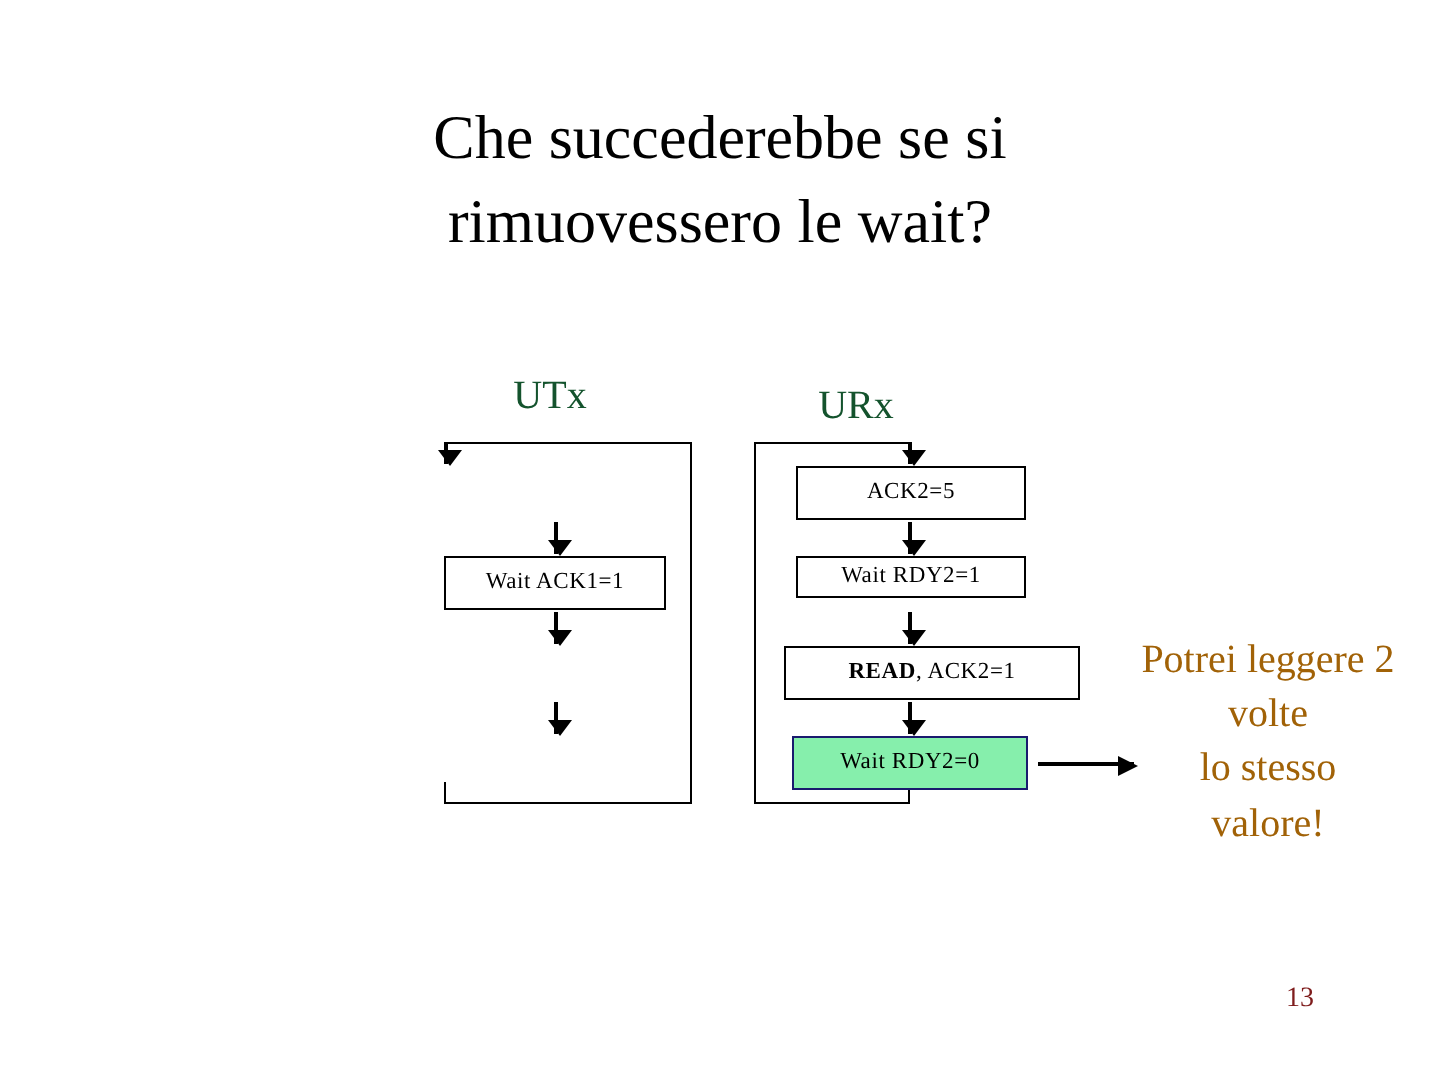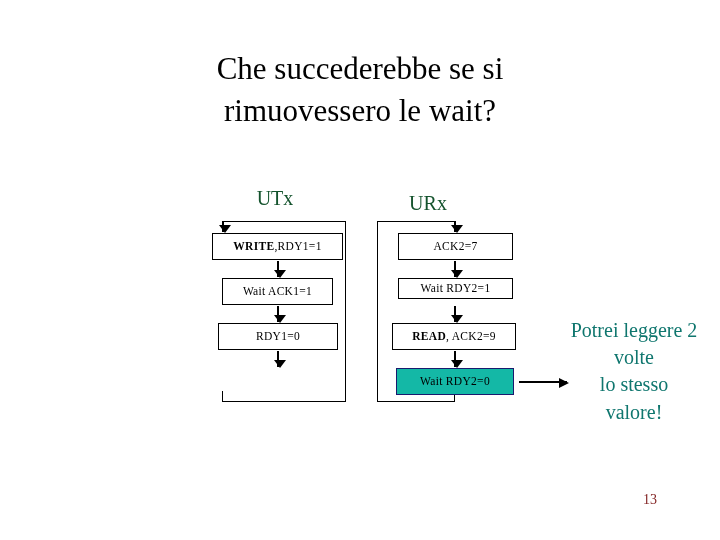--- a/index.html
+++ b/index.html
@@ -54,21 +54,21 @@
     display: flex;
     align-items: center;
     justify-content: center;
     font-size: 11.5px;
     line-height: 1;
     letter-spacing: .3px;
     white-space: nowrap;
     color: #000;
   }
   .fbox.hl {
-    background: #14b8a6;
+    background: #86efac;
     border: 1.5px solid #1a1a6e;
     align-items: center;
   }
 
   
   .vconn {
     position: absolute;
     width: 0;
     border-left: 2px solid #000;
   }
@@ -107,21 +107,21 @@
 
   
   .annotation {
     position: absolute;
     left: 548px;
     top: 317px;
     width: 172px;
     text-align: center;
     font-size: 20px;
     line-height: 1.36;
-    color: #0f766e;
+    color: #a16207;
     white-space: pre-line;
   }
 
   
   .page-num {
     position: absolute;
     left: 610px;
     top: 492px;
     width: 80px;
     text-align: center;
@@ -138,63 +138,56 @@
 rimuovessero le wait?</div>
 
   <div class="col-head" id="head-utx">UTx</div>
 
   <div class="lseg v" style="left:345px; top:221px; height:181px;"></div>
   <div class="lseg h" style="left:222px; top:401px; width:124px;"></div>
   <div class="lseg v" style="left:222px; top:391px; height:11px;"></div>
   <div class="lseg h" style="left:222px; top:221px; width:124px;"></div>
   <div class="vconn" style="left:222px; top:221px; height:11px;"></div>
 
-  <div class="fbox" style="left:212px; top:233px; width:131px; height:27px;">
-    <span style="font-weight:bold;">WRITE</span>
-      <span>,RDY1=1</span>
-  </div>
 
   <div class="vconn" style="left:277px; top:261px; height:16px;"></div>
 
   <div class="fbox" style="left:222px; top:278px; width:111px; height:27px;">
     <span>Wait ACK1=1</span>
   </div>
 
   <div class="vconn" style="left:277px; top:306px; height:16px;"></div>
 
-  <div class="fbox" style="left:218px; top:323px; width:120px; height:27px;">
-    <span>RDY1=0</span>
-  </div>
 
   <div class="vconn" style="left:277px; top:351px; height:16px;"></div>
 
 
   <div class="col-head" id="head-urx">URx</div>
 
   <div class="lseg v" style="left:377px; top:221px; height:181px;"></div>
   <div class="lseg h" style="left:377px; top:401px; width:78px;"></div>
   <div class="lseg v" style="left:454px; top:391px; height:11px;"></div>
   <div class="lseg h" style="left:377px; top:221px; width:78px;"></div>
   <div class="vconn" style="left:454px; top:221px; height:11px;"></div>
 
   <div class="fbox" style="left:398px; top:233px; width:115px; height:27px;">
-    <span>ACK2=7</span>
+    <span>ACK2=5</span>
   </div>
 
   <div class="vconn" style="left:454px; top:261px; height:16px;"></div>
 
   <div class="fbox" style="left:398px; top:278px; width:115px; height:21px;">
     <span>Wait RDY2=1</span>
   </div>
 
   <div class="vconn" style="left:454px; top:306px; height:16px;"></div>
 
-  <div class="fbox" style="left:392px; top:323px; width:124px; height:27px;">
+  <div class="fbox" style="left:392px; top:323px; width:148px; height:27px;">
     <span style="font-weight:bold;">READ</span>
-      <span>, ACK2=9</span>
+      <span>, ACK2=1</span>
   </div>
 
   <div class="vconn" style="left:454px; top:351px; height:16px;"></div>
 
   <div class="fbox hl" style="left:396px; top:368px; width:118px; height:27px;">
     <span>Wait RDY2=0</span>
   </div>
 
   <div class="side-arrow" style="left:519px; top:381px; width:48px;"></div>
 

